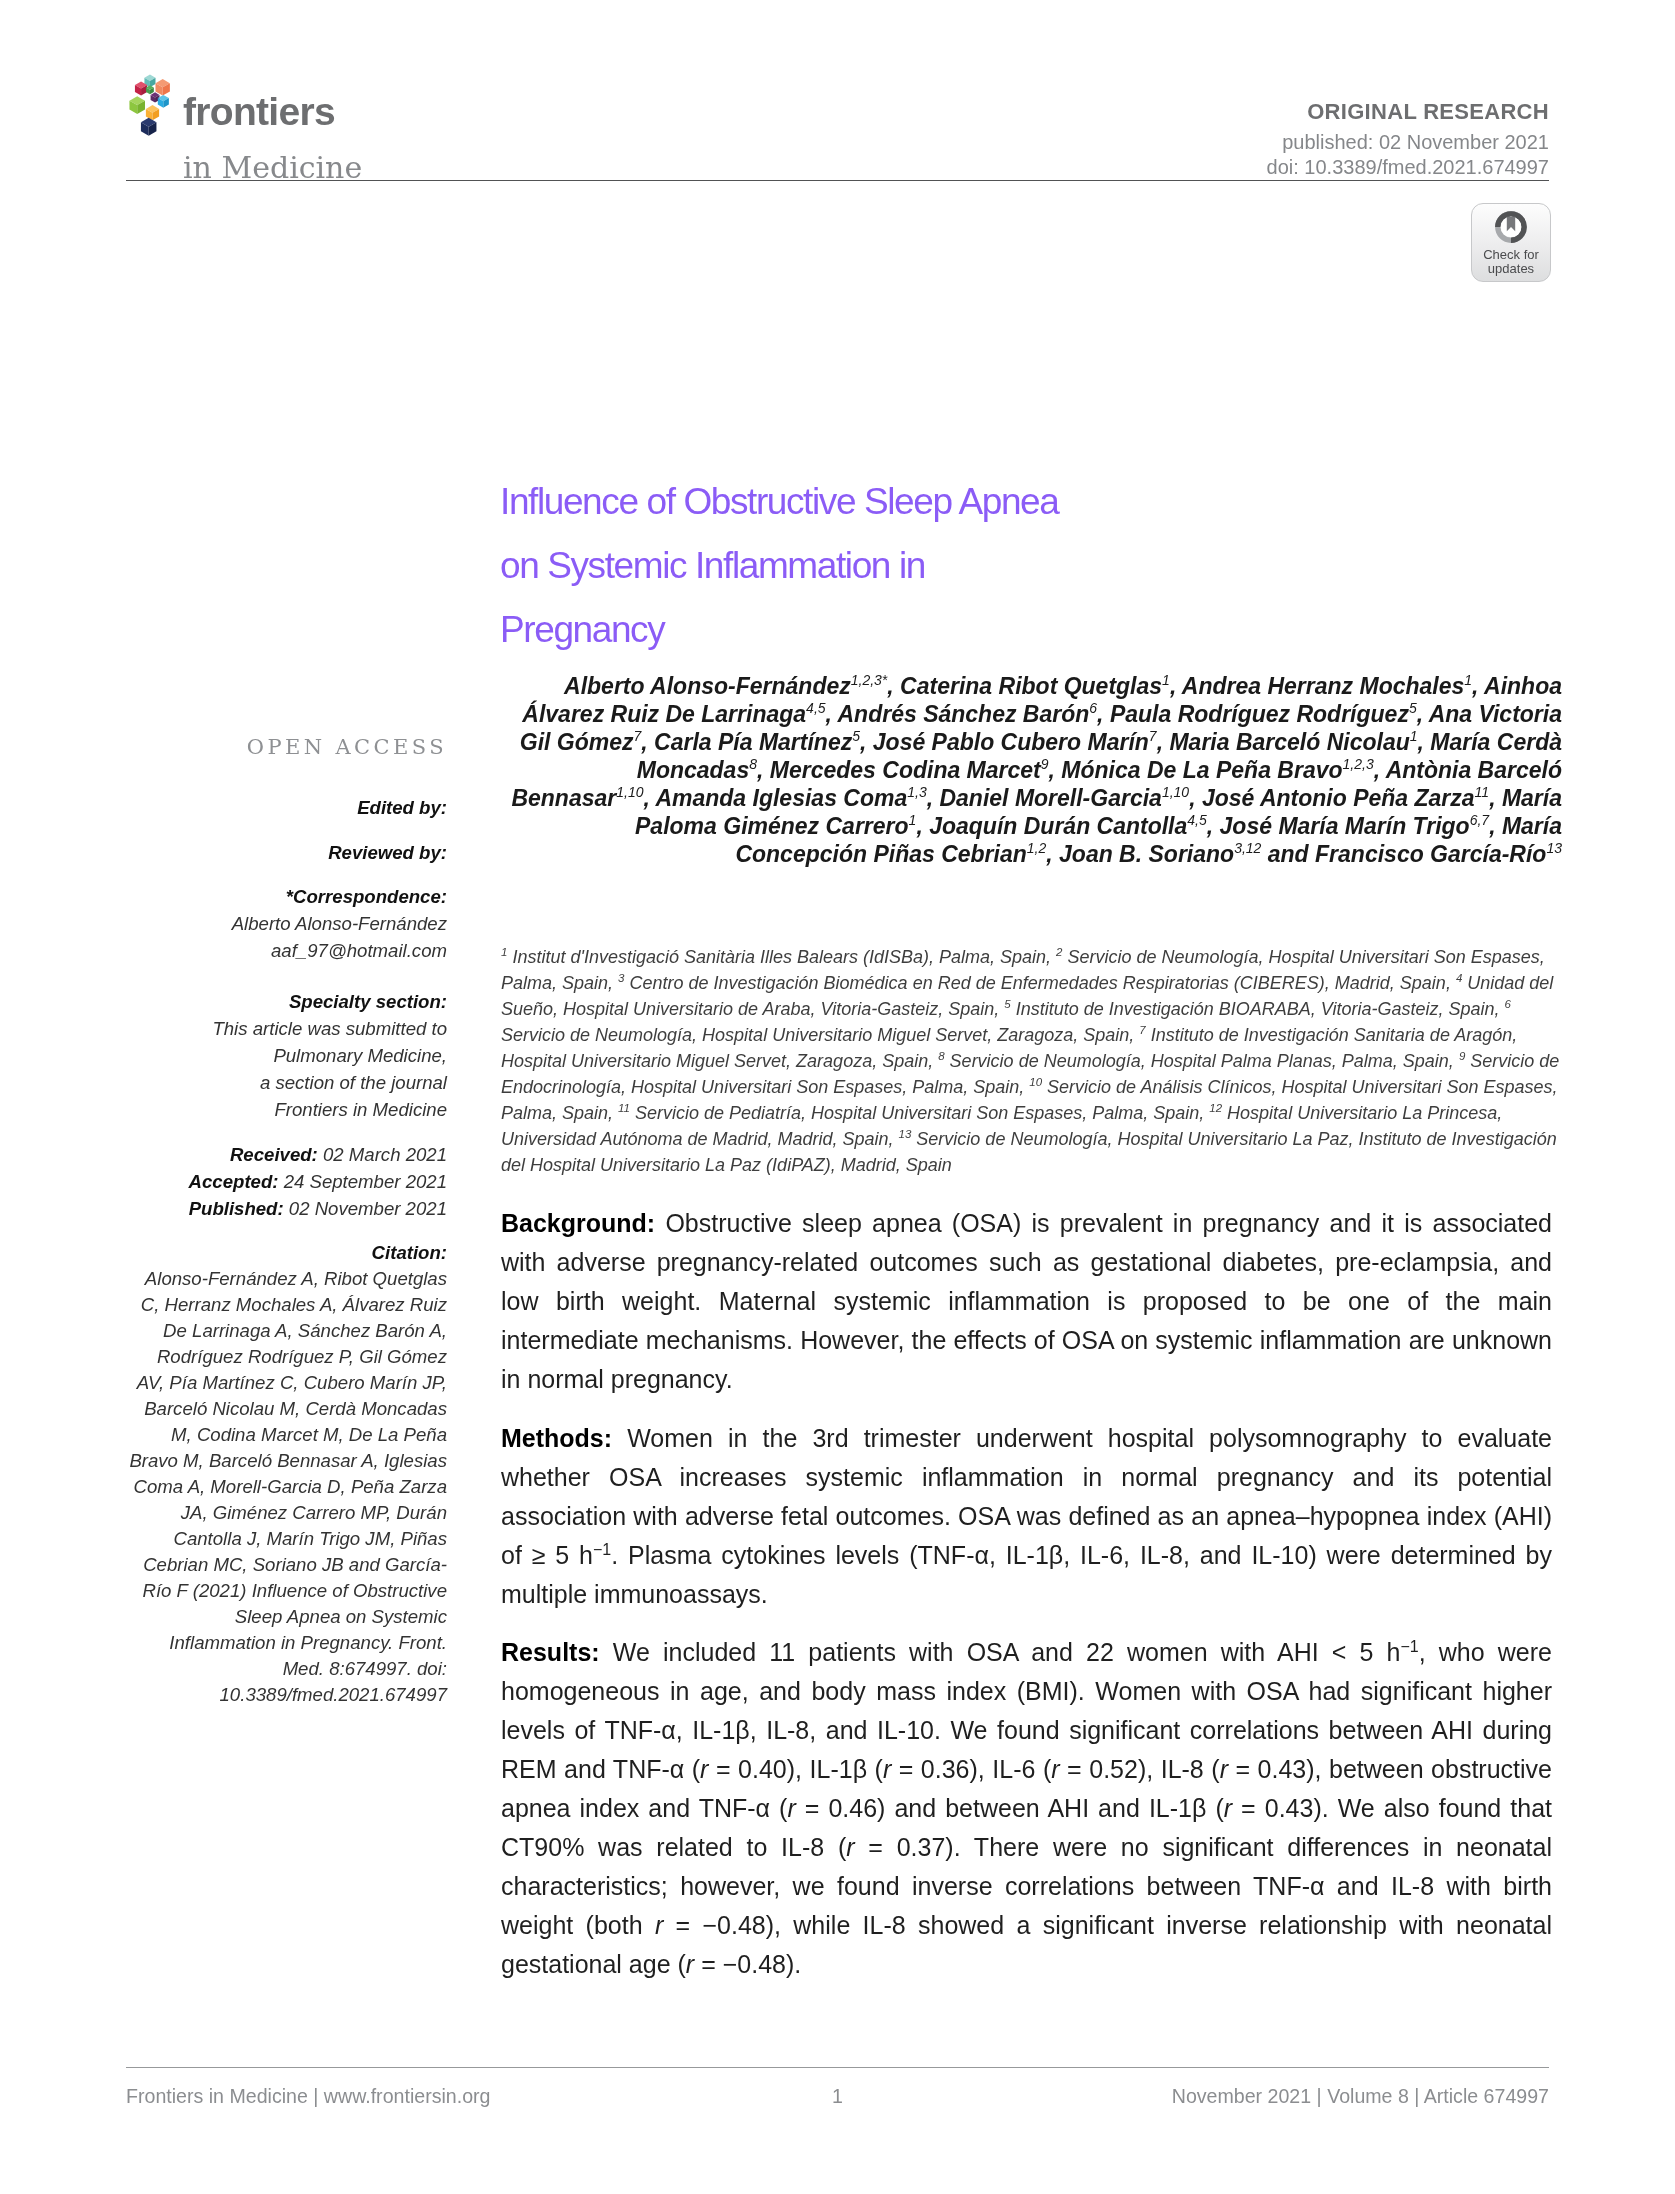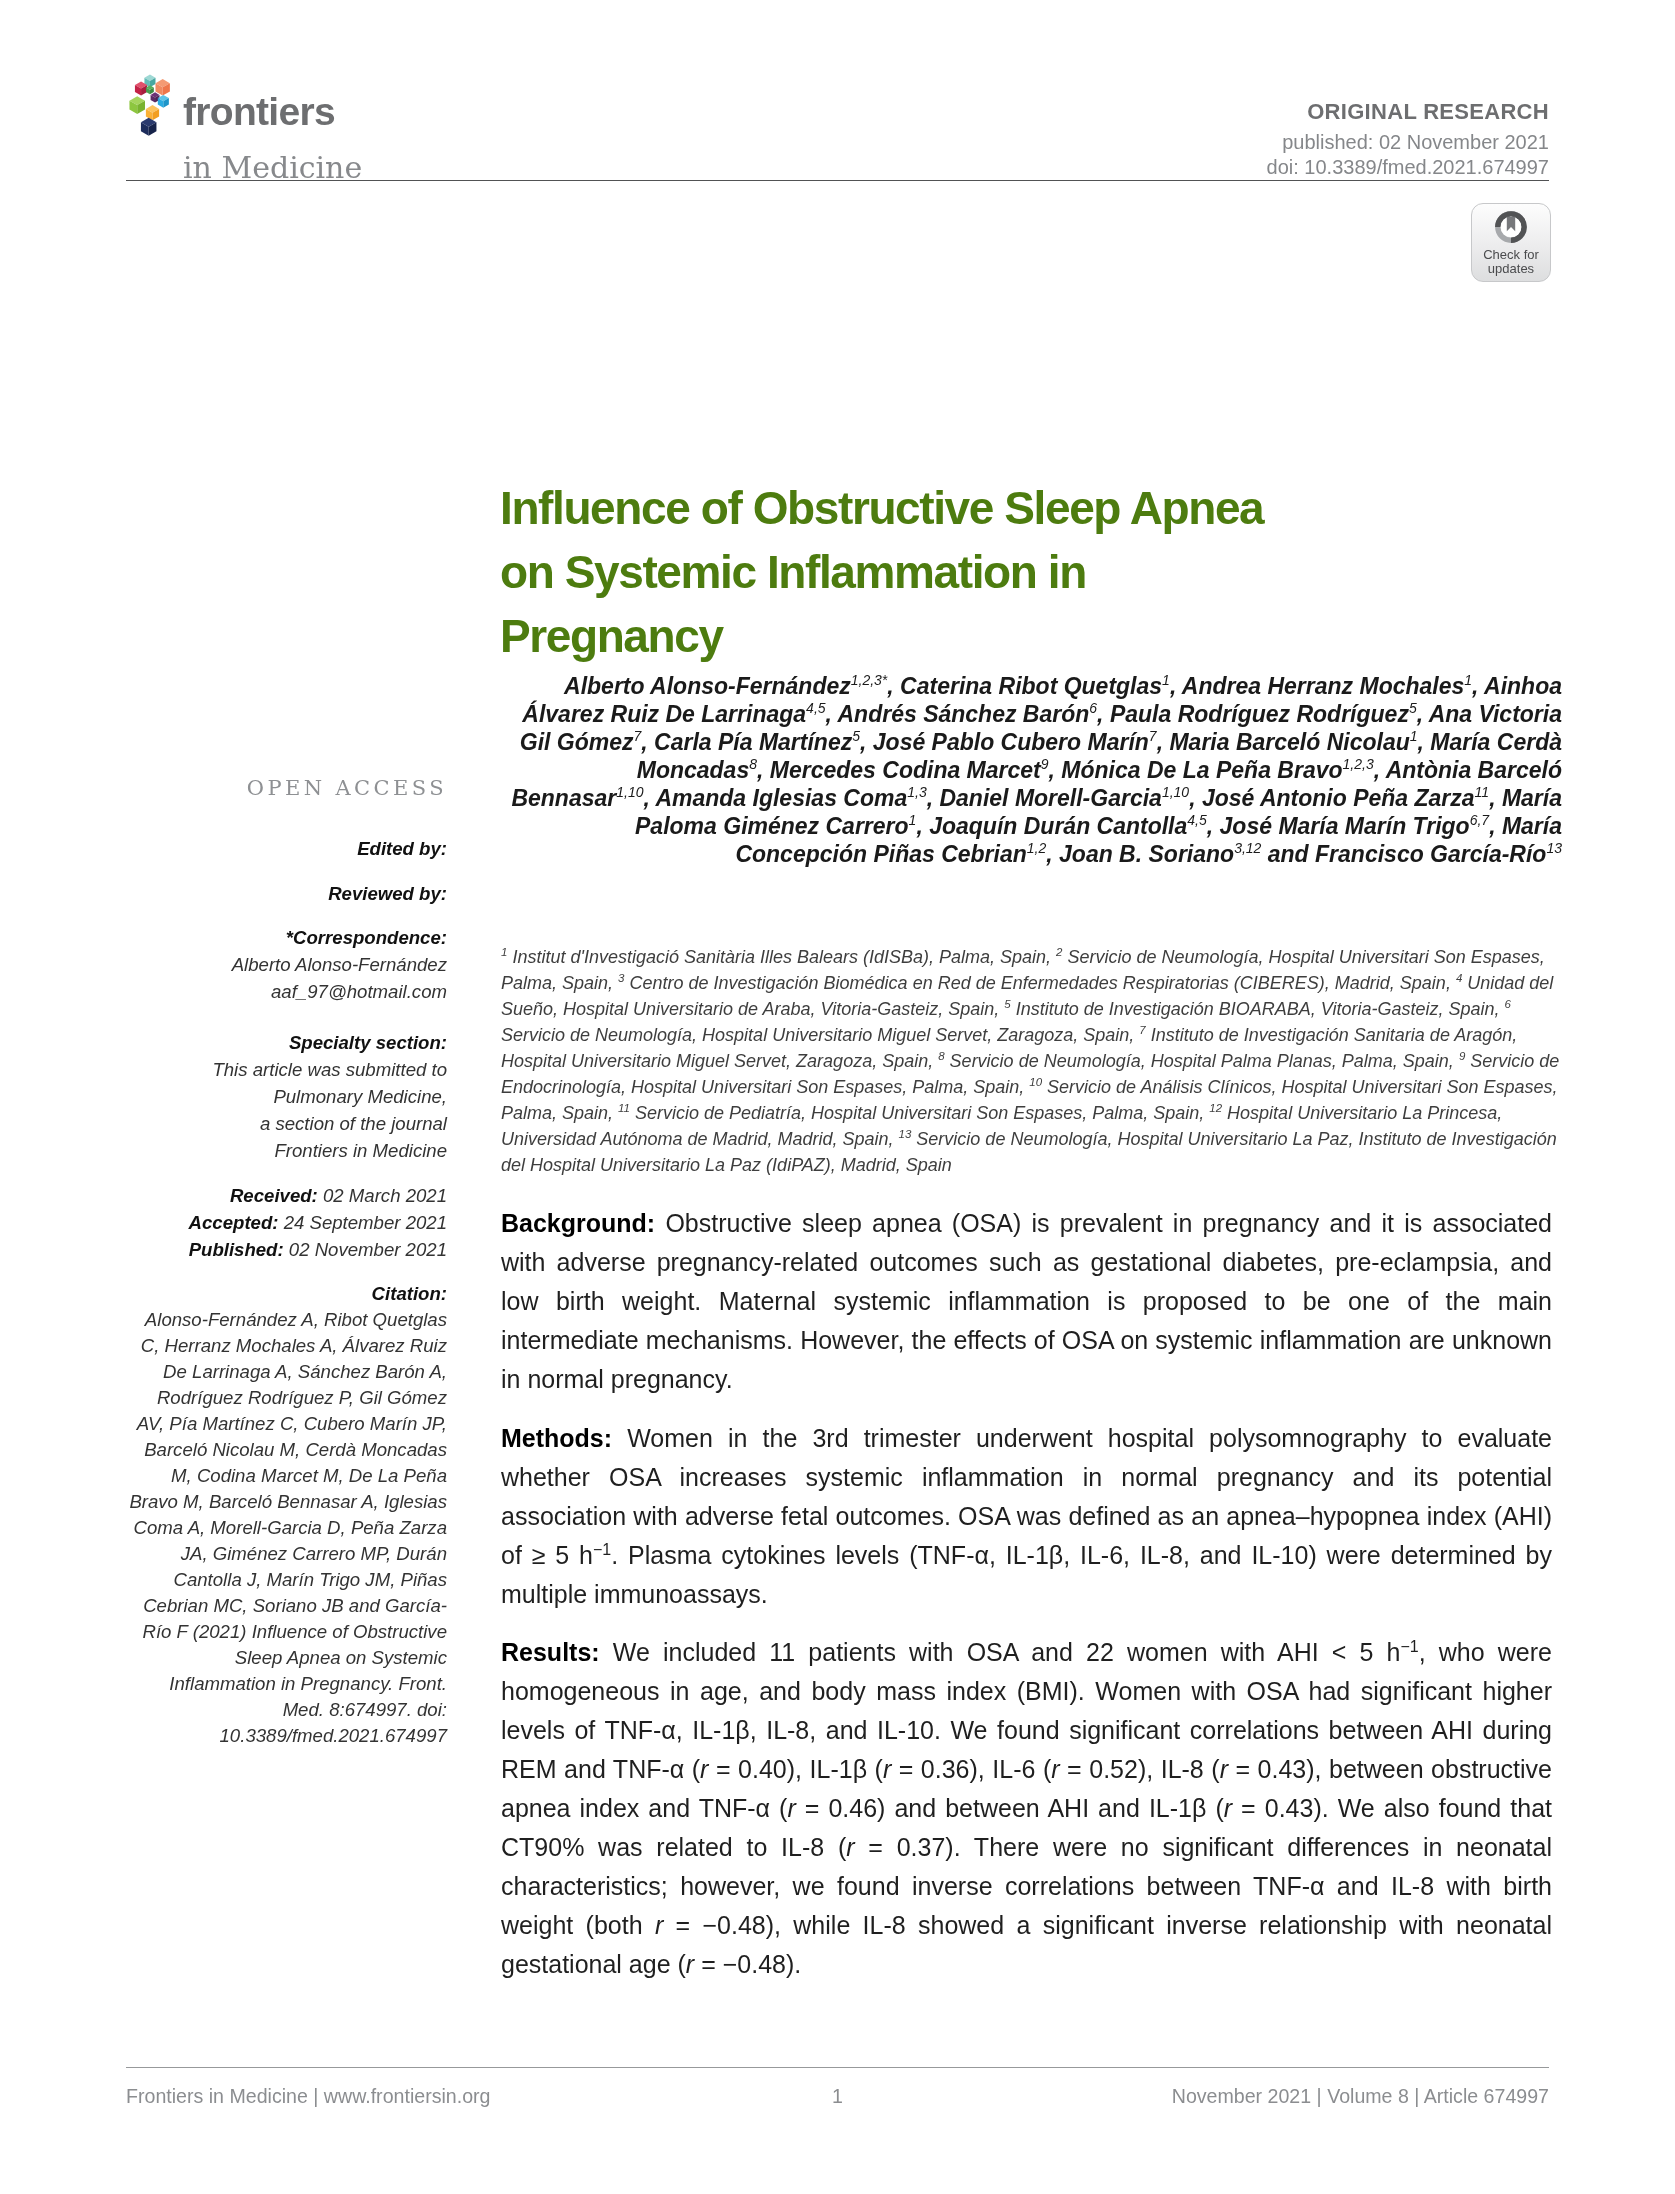--- a/index.html
+++ b/index.html
@@ -15,36 +15,36 @@
   .article-type{font-size:22px;font-weight:700;color:#6d6e70;letter-spacing:0.3px;margin-bottom:5.4px;}
   .header-meta .hline{font-size:20px;color:#85878a;line-height:25px;}
   .header-rule{position:absolute;left:126px;top:180px;width:1423px;height:1.4px;background:#515254;}
   .check-badge{position:absolute;left:1471px;top:203px;width:80px;height:79px;box-sizing:border-box;
         border:1.4px solid #c7c8ca;border-radius:12px;
         background:linear-gradient(180deg,#fdfdfd 0%,#ececed 55%,#dddedf 100%);
         display:flex;flex-direction:column;align-items:center;justify-content:center;cursor:pointer;}
   .check-badge svg{width:36px;height:36px;margin-bottom:2.7px;}
   .check-text{font-size:13px;line-height:14px;color:#4a4b4d;text-align:center;}
   
-  .title{position:absolute;left:500px;top:445px;width:1081px;font-size:46px;line-height:64px;
-        font-weight:700;letter-spacing:-1.4px;color:#4d7c0f;white-space:pre-line;}
+  .title{position:absolute;left:500px;top:445px;width:1081px;font-size:37px;line-height:64px;
+        font-weight:400;letter-spacing:-1.4px;color:#8b5cf6;white-space:pre-line;}
   .authors{position:absolute;left:501px;top:672px;width:1061px;font-size:23px;line-height:28px;
         font-weight:700;font-style:italic;color:#1a1a1a;text-align:right;}
   .authors sup{font-size:14px;font-weight:400;}
   .affiliations{position:absolute;left:501px;top:944px;width:1061px;font-size:18px;line-height:26px;
         font-style:italic;color:#3e3e3e;}
   .affiliations sup{font-size:11.5px;}
   
   .abstract{position:absolute;left:501px;top:1204px;width:1051px;font-size:25px;line-height:39px;
         color:#1f1f1f;text-align:justify;}
   .abstract p{margin:0 0 19.6px 0;}
   .abstract .lab{font-weight:700;color:#000;}
   .abstract sup{font-size:16px;}
   
-  .sidebar{position:absolute;left:126px;top:776px;width:321px;text-align:right;}
+  .sidebar{position:absolute;left:126px;top:735px;width:321px;text-align:right;}
   .open-access{font-family:"DejaVu Serif",serif;font-size:21px;letter-spacing:3.4px;color:#8e9093;margin-bottom:35px;}
   .sb{margin-bottom:17.6px;font-size:18.6px;line-height:27px;font-style:italic;color:#333;}
   .sb .lab{font-weight:700;color:#111;}
   .sb.gap-lg{margin-top:24px;}
   .sb .email{color:#333;}
   .citation-text{line-height:26px;}
   
   .footer-rule{position:absolute;left:126px;top:2067px;width:1423px;height:1.4px;background:#97999b;}
   .footer{position:absolute;left:126px;top:2085px;width:1423px;font-size:19.6px;color:#8b8d90;}
   .footer .fright{position:absolute;right:0;top:0;}

